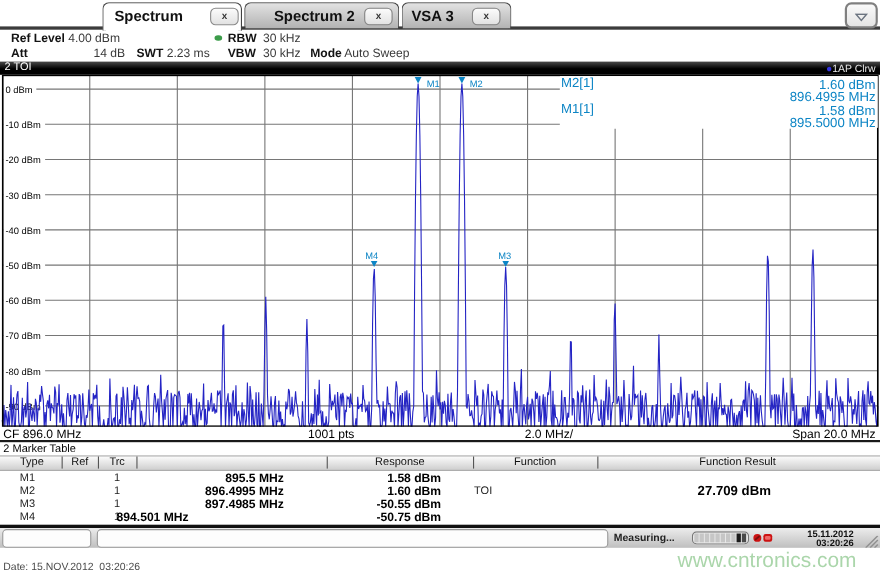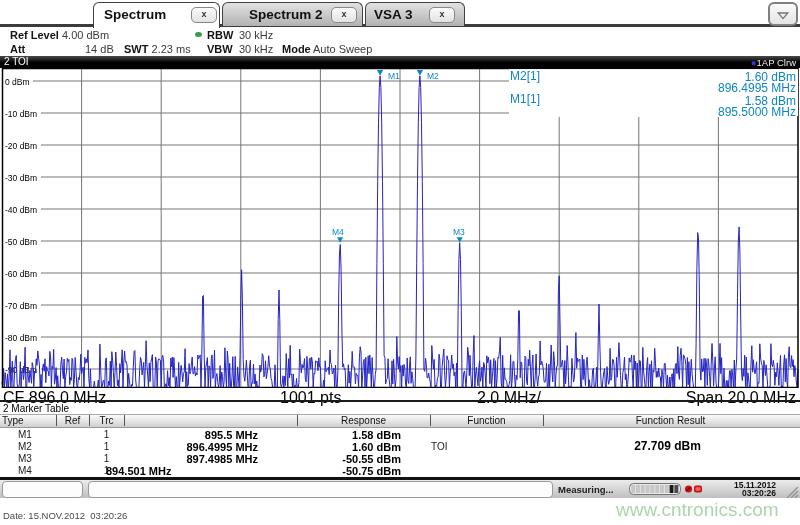--- a/index.html
+++ b/index.html
@@ -19,21 +19,21 @@
 
 .st{position:absolute;font-size:11px;color:#3a3a3a;white-space:pre}
 .st b{color:#141414}
 
 .tbar{position:absolute;left:0;top:56px;width:800px;height:12px;
  background:linear-gradient(#4a4a4a,#000 55%);color:#fff;font-size:10px}
 
 .yl{font-size:8.5px;fill:#000;font-family:"Liberation Sans",sans-serif}
 .mk{font-size:12px;fill:#0d85c5;font-family:"Liberation Sans",sans-serif}
 .ml{font-size:8.5px;fill:#0d85c5;font-family:"Liberation Sans",sans-serif}
-.axr{position:absolute;top:388.5px;font-size:16px;color:#000}
+.axr{position:absolute;top:388.5px;font-size:11px;color:#000}
 
 .mth{position:absolute;font-size:10px;color:#111}
 .mtd{position:absolute;font-size:10px;color:#222}
 .mtb{position:absolute;font-size:11px;font-weight:bold;color:#000}
 </style></head><body>
 <div id="app">
 
 <div class="tabline"></div>
 <div class="tab active" style="left:93px;width:127px;padding-left:10px">Spectrum<span class="xbtn" style="right:2px">x</span></div>
 <div class="tab" style="left:222px;width:141px;padding-left:26px">Spectrum 2<span class="xbtn" style="right:5px">x</span></div>
@@ -134,21 +134,21 @@
 <div class="abs" style="left:0;top:400px;width:800px;height:2px;background:#1a1a1a"></div>
 
 <div class="abs" style="left:3px;top:402.5px;font-size:10px;color:#000">2 Marker Table</div>
 <div class="abs" style="left:0;top:414px;width:800px;height:13.5px;background:linear-gradient(#fbfbfb,#cfcfcf);border-top:1px solid #aaa;border-bottom:1px solid #999"></div>
 <div class="abs" style="left:56px;top:415px;width:1px;height:11px;background:#555"></div>
     <div class="abs" style="left:89px;top:415px;width:1px;height:11px;background:#555"></div>
     <div class="abs" style="left:124px;top:415px;width:1px;height:11px;background:#555"></div>
     <div class="abs" style="left:297px;top:415px;width:1px;height:11px;background:#555"></div>
     <div class="abs" style="left:430px;top:415px;width:1px;height:11px;background:#555"></div>
     <div class="abs" style="left:543px;top:415px;width:1px;height:11px;background:#555"></div>
-<div class="mth" style="left:2px;top:415px;width:54px;">Type</div>
+<div class="mth" style="left:2px;top:415px;width:54px;text-align:center">Type</div>
 <div class="mth" style="left:56px;top:415px;width:33px;text-align:center">Ref</div>
 <div class="mth" style="left:89px;top:415px;width:35px;text-align:center">Trc</div>
 <div class="mth" style="left:297px;top:415px;width:133px;text-align:center">Response</div>
 <div class="mth" style="left:430px;top:415px;width:113px;text-align:center">Function</div>
 <div class="mth" style="left:543px;top:415px;width:255px;text-align:center">Function Result</div>
 <div class="mtd" style="left:18px;top:428.5px">M1</div>
     <div class="mtd" style="left:89px;top:428.5px;width:35px;text-align:center">1</div>
     <div class="mtb" style="left:124px;top:428.5px;width:134px;text-align:right">895.5 MHz</div>
     <div class="mtb" style="left:297px;top:428.5px;width:104px;text-align:right">1.58 dBm</div>
     <div class="mtd" style="left:18px;top:440.6px">M2</div>

